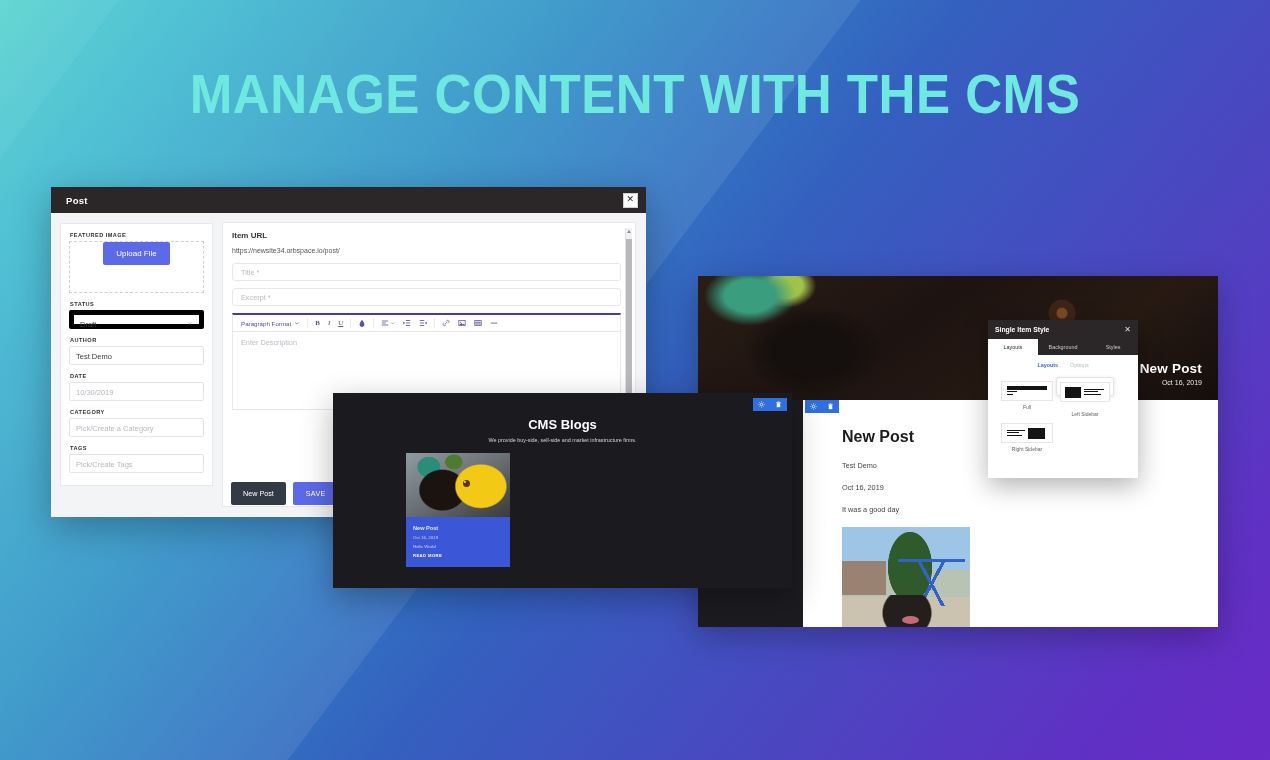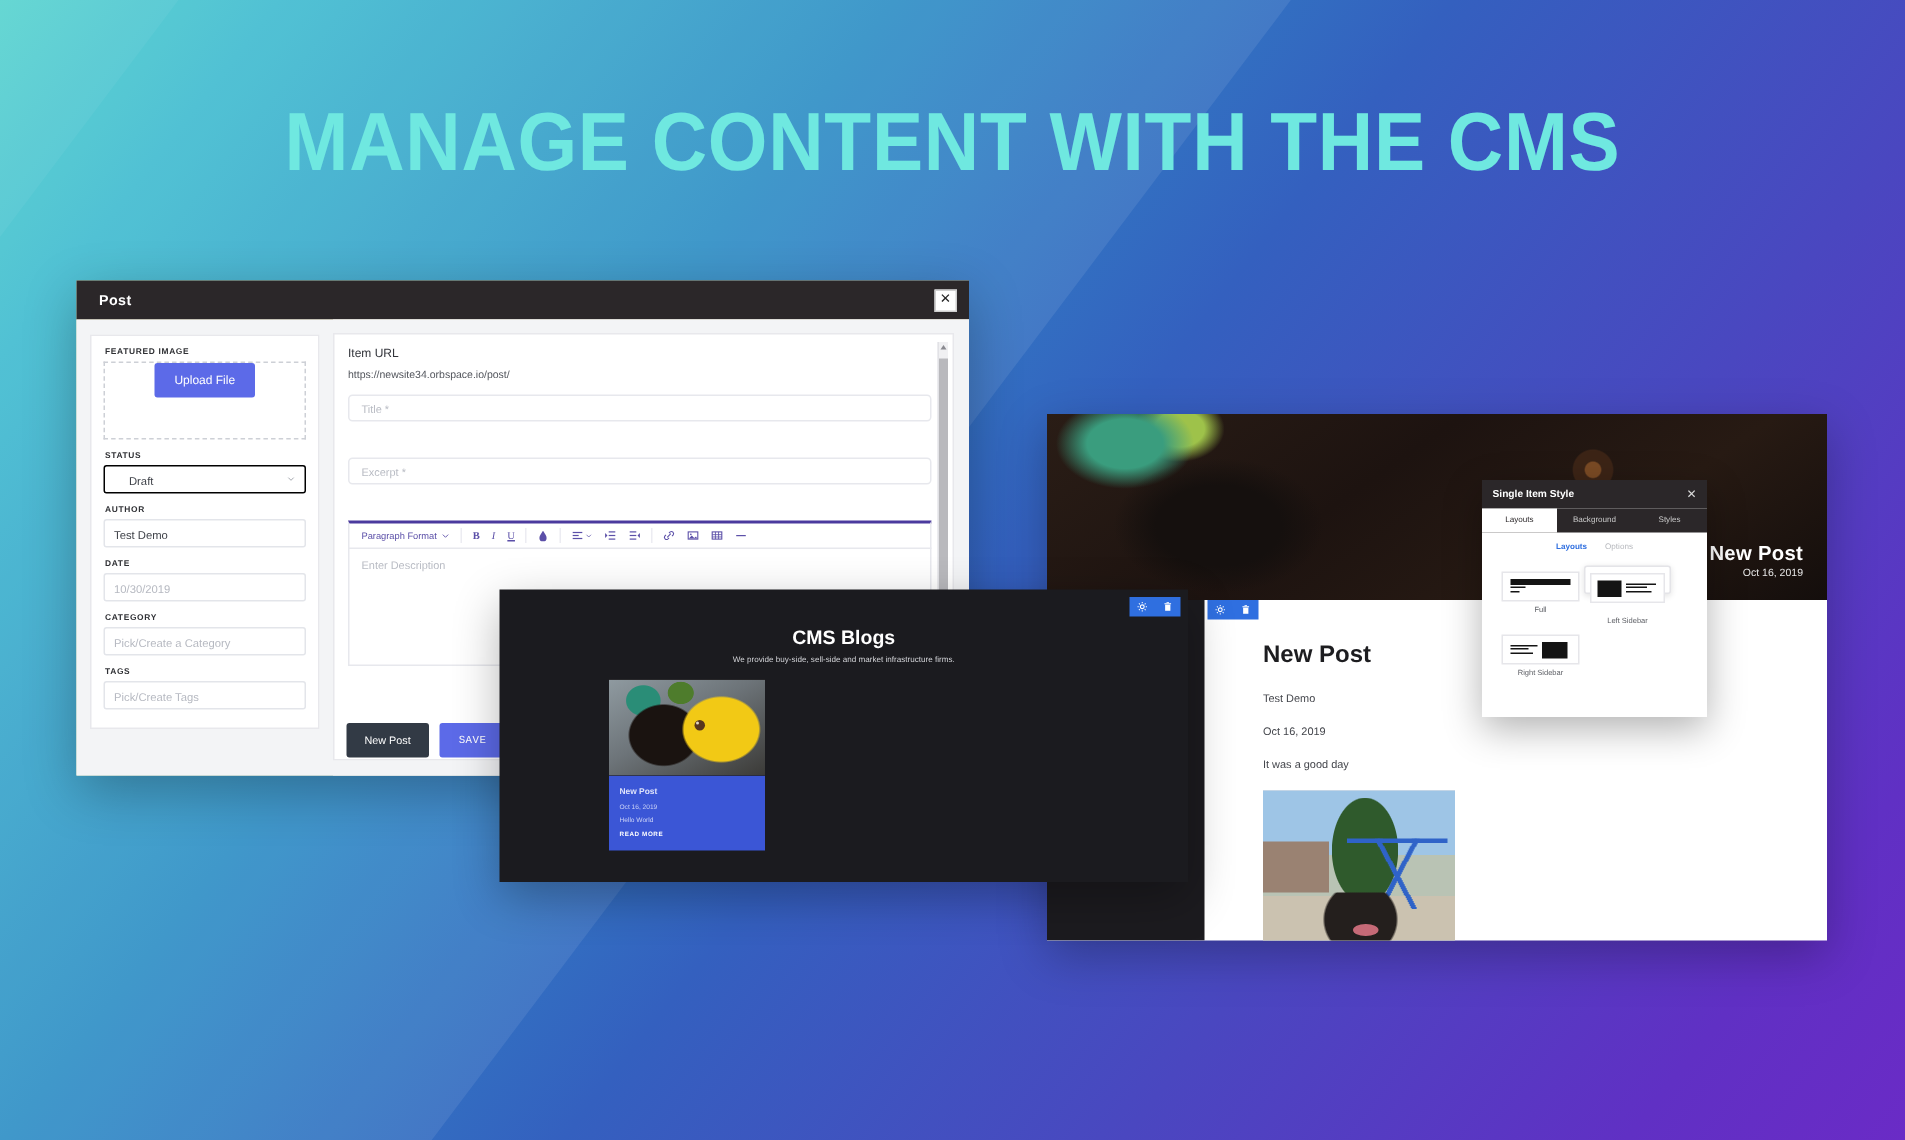--- a/index.html
+++ b/index.html
@@ -57,44 +57,44 @@
   }
   .btn-upload{
     background:#5c6ae8;color:#fff;border:none;font-size:8px;padding:7px 13px;border-radius:2px;cursor:pointer;
   }
   .inp{
     width:100%;box-sizing:border-box;height:19px;border:1px solid #e3e5ea;border-radius:2px;
     background:#fff;font-size:7.5px;color:#3c3f46;padding:0 6px;line-height:19px;
   }
   .inp.ph{color:#b6b9c1;}
   .sel{
-    position:relative;width:100%;box-sizing:border-box;height:19px;border:1px solid #000000;border-radius:2px;
-    background:#fff;font-size:7.5px;color:#3c3f46;padding:0 16px;line-height:19px;cursor:pointer;
+    position:relative;width:100%;box-sizing:border-box;height:19px;border:5px solid #000000;border-radius:2px;
+    background:#fff;font-size:7.5px;color:#3c3f46;padding:0 6px;line-height:19px;cursor:pointer;
   }
   .sel .cv{position:absolute;right:6px;top:5px;width:6px;height:6px;}
   .pd-right{flex:1;padding:9px 0 0 0;position:relative;background:#f3f4f6;}
   .pd-rwrap{background:#fff;border:1px solid #e8e8ec;margin:0 10px 0 0;height:285px;position:relative;padding:8px 12px 0 9px;box-sizing:border-box;}
-  .url-lbl{font-size:8px;color:#33353b;margin-bottom:7px;}
+  .url-lbl{font-size:8px;color:#33353b;margin-bottom:7px;font-weight:bold;}
   .url-val{font-size:7px;color:#52555c;margin-bottom:9px;}
   .ed-inp{
     width:389px;box-sizing:border-box;height:18px;border:1px solid #e7e8ed;border-radius:3px;
-    font-size:7.3px;color:#b9bcc4;padding:0 8px;line-height:18px;margin-bottom:24px;background:#fff;
+    font-size:7.3px;color:#b9bcc4;padding:0 8px;line-height:18px;margin-bottom:7px;background:#fff;
   }
   .tb{width:389px;box-sizing:border-box;border:1px solid #e7e8ed;border-top:2px solid #4b3a9e;background:#fff;}
   .tb-row{display:flex;align-items:center;height:16px;padding:0 4px;}
   .tb-item{font-size:6.2px;color:#5b4fa8;padding:0 4px;display:flex;align-items:center;cursor:pointer;}
   .tb-sep{width:1px;height:10px;background:#ececf2;margin:0 3px;}
   .tb-ic{width:8px;height:8px;display:block;}
   .ed-area{width:389px;box-sizing:border-box;border:1px solid #e7e8ed;border-top:none;height:78px;font-size:7.3px;color:#b9bcc4;padding:6px 8px;background:#fff;}
   .sbar{position:absolute;right:3px;top:5px;width:6px;height:245px;background:#f0f0f2;border-left:1px solid #e2e2e6;}
   .sbar .thumb{position:absolute;left:0;top:11px;width:6px;height:212px;background:#b9b9bd;}
   .sbar .up{position:absolute;left:1px;top:2px;width:0;height:0;border-left:2px solid transparent;border-right:2px solid transparent;border-bottom:3px solid #8a8a90;}
   .pd-actions{position:absolute;left:9px;bottom:12px;display:flex;gap:7px;}
   .btn-dark{background:#323a45;color:#fff;border:none;font-size:7.2px;padding:7px 12px;border-radius:2px;cursor:pointer;}
-  .btn-blue{background:#5c6ae8;color:#fff;border:none;font-size:7.2px;padding:7px 13px;border-radius:2px;cursor:pointer;letter-spacing:.3px;font-family:Liberation Mono, monospace;}
+  .btn-blue{background:#5c6ae8;color:#fff;border:none;font-size:7.2px;padding:7px 13px;border-radius:2px;cursor:pointer;letter-spacing:.3px;}
 
   
   .post-prev{
     position:absolute;left:698px;top:276px;width:520px;height:351px;background:#fff;
     box-shadow:0 10px 30px rgba(0,0,0,.26);overflow:hidden;
   }
   .pp-hero{position:relative;height:124px;overflow:hidden;background:#120d0b;}
   .pp-hero .dogface{
     position:absolute;inset:0;
     background:

